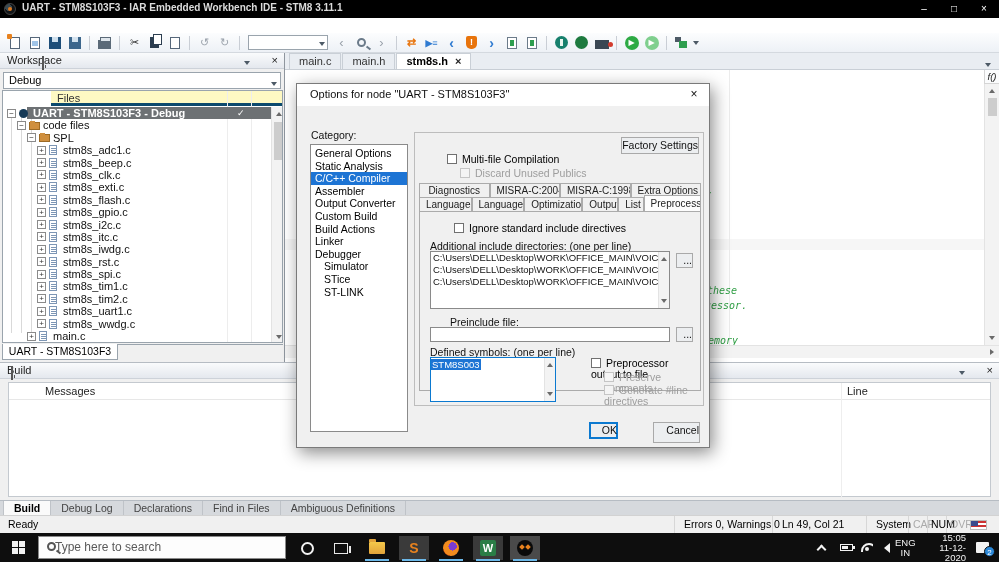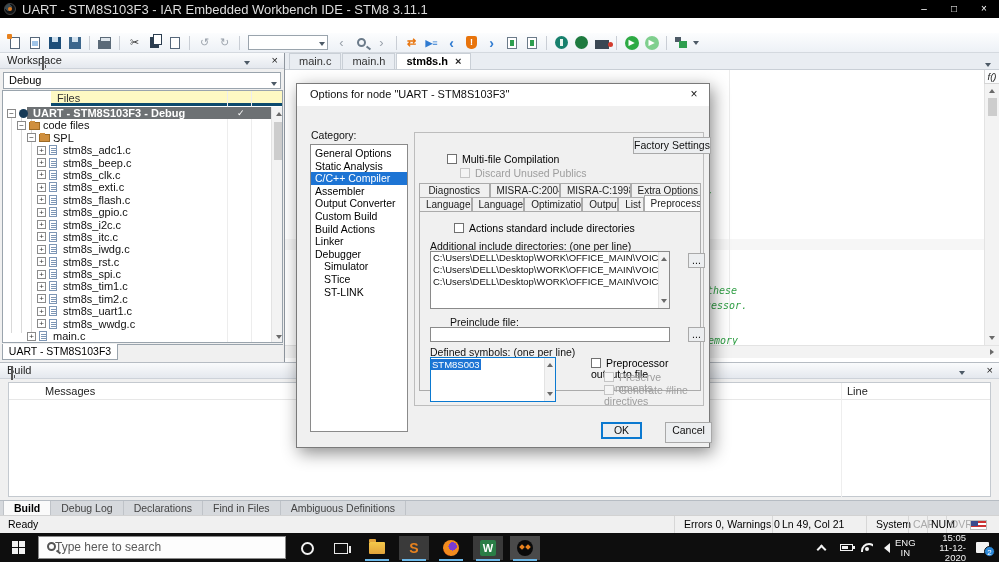--- a/index.html
+++ b/index.html
@@ -7,21 +7,21 @@
   #app{ position:relative; width:999px; height:562px; overflow:hidden;
         font-family:"Liberation Sans",sans-serif; font-size:11px; color:#000; background:#fff; }
   .abs{ position:absolute; }
 
   
   #titlebar{ left:0;top:0;width:999px;height:18px;background:#000;color:#e9e9e9; }
   #titlebar .appico{ left:4px;top:3px;width:12px;height:12px;border-radius:50%;
       background:radial-gradient(circle at 35% 35%, #3a4a52 0 35%, #101418 36%);
       border:1px solid #444; }
   #titlebar .appico::after{content:'';position:absolute;left:3px;top:3px;width:4px;height:4px;border-radius:50%;background:#e07a1f;}
-  #titlebar .ttl{ left:22px;top:2px;font-size:13px;color:#dcdcdc; }
+  #titlebar .ttl{ left:22px;top:2px;font-size:10px;color:#dcdcdc;font-weight:bold; }
   .wbtn{ top:0;width:30px;height:18px;text-align:center;line-height:17px;font-size:10px;color:#fff; }
 
   
   #menubar{ left:0;top:18px;width:999px;height:15px;background:#f0f0f0;border-bottom:1px solid #e6e6e6; }
   .menu-item{ display:inline-block;padding:0 7px;line-height:15px;font-size:11px;color:#111; }
 
   
   #toolbar{ left:0;top:33px;width:999px;height:20px;background:linear-gradient(#fcfdfe,#edf1f6);
       border-bottom:1px solid #d4d9df; display:flex; align-items:center; padding-left:6px; gap:3px;}
   .tb{ width:17px;height:16px;display:flex;align-items:center;justify-content:center;font-size:11px;color:#333;position:relative;flex:none;}
@@ -175,21 +175,21 @@
   #dialog{ left:296px;top:83px;width:414px;height:365px;background:#f0f0f0;border:1px solid #7a7a7a;
       box-shadow:3px 5px 16px rgba(0,0,0,.45); z-index:100;}
   #dlg-title{ left:0;top:0;width:100%;height:22px;background:#fff;line-height:21px;padding-left:13px;font-size:11px;color:#111;}
   #dlg-close{ right:0;top:0;width:30px;height:22px;text-align:center;line-height:20px;font-size:12px;color:#111;position:absolute;}
   #cat-label{ left:14px;top:45px;}
   #catlist{ left:13px;top:60px;width:98px;height:288px;background:#fff;border:1px solid #8a8a8a;padding-top:2px;overflow:hidden;}
   .cat-item{ height:12.6px;line-height:12.6px;padding-left:4px;font-size:10.5px;white-space:nowrap;}
   .cat-item.indent{ padding-left:13px;}
   .cat-item.sel{ background:#1d74d4;color:#fff;}
   #grp{ left:117px;top:48px;width:290px;height:274px;border:1px solid #bdbdbd;background:#f0f0f0;}
-  .btn{ background:#eceef0;border:1px solid #a9a9a9;text-align:center;font-size:10.5px;color:#111;margin-left:12px;}
+  .btn{ background:#eceef0;border:1px solid #a9a9a9;text-align:right;font-size:10.5px;color:#111;}
   #factory{ left:206px;top:4px;width:78px;height:17px;line-height:15px;position:absolute;}
   .cbrow{ position:absolute;height:12px;line-height:11px;font-size:10.5px;padding-left:24px;}
   .cb{ display:inline-block;width:10px;height:10px;background:#fff;border:1px solid #707070;vertical-align:-1px;margin-right:5px;}
   .cbrow.dis{ color:#9d9d9d;}
   .cbrow.dis .cb{ border-color:#c5c5c5;background:#f4f4f4;}
   #tabctl{ left:4px;top:50px;width:282px;height:225px;position:absolute;}
   .trowtabs{ display:flex;width:282px;}
   .dtab{ height:14px;line-height:13px;padding:0 6px;font-size:10px;color:#222;background:#f0f0f0;
       border:1px solid #ababab;border-bottom:none;white-space:nowrap;overflow:hidden;}
   .trow1 .dtab{ flex:1;text-align:center;}
@@ -197,21 +197,21 @@
   .dtab.last{ margin-left:auto;}
   #tabpane{ position:absolute;left:0;top:28px;width:282px;height:180px;border:1px solid #ababab;background:#f0f0f0;}
   .dlg-label{ position:absolute;font-size:10.5px;color:#111;}
   .ta{ position:absolute;background:#fff;border:1px solid #8a8a8a;overflow:hidden;}
   .ta-line{ font-size:9.5px;line-height:12px;padding-left:2px;white-space:nowrap;color:#111;}
   .ta-sb{ position:absolute;right:0;top:0;width:11px;height:100%;background:#f3f3f3;border-left:1px solid #e3e3e3;
       display:flex;flex-direction:column;justify-content:space-between;align-items:center;padding:2px 0;}
   .browse{ position:absolute;width:17px;height:15px;line-height:12px;}
   #defta{ border:1px solid #0b79d0;}
   .selline{ background:#1d74d4;color:#fff;display:inline-block;padding:0 1px;font-size:9.5px;}
-  #okbtn{ left:292px;top:338px;width:41px;height:17px;line-height:14px;position:absolute;border:1px solid #0b79d0;box-shadow:inset 0 0 0 1px #0b79d0;}
+  #okbtn{ left:292px;top:338px;width:29px;height:17px;line-height:14px;position:absolute;border:1px solid #0b79d0;box-shadow:inset 0 0 0 1px #0b79d0;}
   #cancelbtn{ left:356px;top:338px;width:47px;height:21px;line-height:15px;position:absolute;}
 </style>
 </head>
 <body>
 
 <div id="app">
 
   <div id="titlebar" class="abs">
     <span class="appico abs"></span>
     <span class="ttl abs">UART - STM8S103F3 - IAR Embedded Workbench IDE - STM8 3.11.1</span>
@@ -606,21 +606,21 @@
         <div class="trowtabs trow2" id="dtr2">
             <div class="dtab">Language 1</div>
             <div class="dtab">Language 2</div>
             <div class="dtab">Optimizations</div>
             <div class="dtab">Output</div>
             <div class="dtab">List</div>
             <div class="dtab active last">Preprocessor</div>
           </div>
         <div id="tabpane">
           <span class="cbrow" style="left:10px;top:11px;">
-            <span class="cb"></span><span>Actions standard include directories</span></span>
+            <span class="cb"></span><span>Ignore standard include directives</span></span>
           <span class="dlg-label" style="left:10px;top:28px;text-decoration:underline;text-decoration-color:#777;">Additional include directories: (one per line)</span>
           <div class="ta" style="left:10px;top:39px;width:240px;height:58px;" id="inc-ta">
             <div id="inc-lines">
                 <div class="ta-line">C:\Users\DELL\Desktop\WORK\OFFICE_MAIN\VOICE-RECOR</div>
                 <div class="ta-line">C:\Users\DELL\Desktop\WORK\OFFICE_MAIN\VOICE-RECOR</div>
                 <div class="ta-line">C:\Users\DELL\Desktop\WORK\OFFICE_MAIN\VOICE-RECOR</div>
               </div>
             <div class="ta-sb">
                 <span class="tri up-s"></span>
                 <span class="tri down-s"></span>

